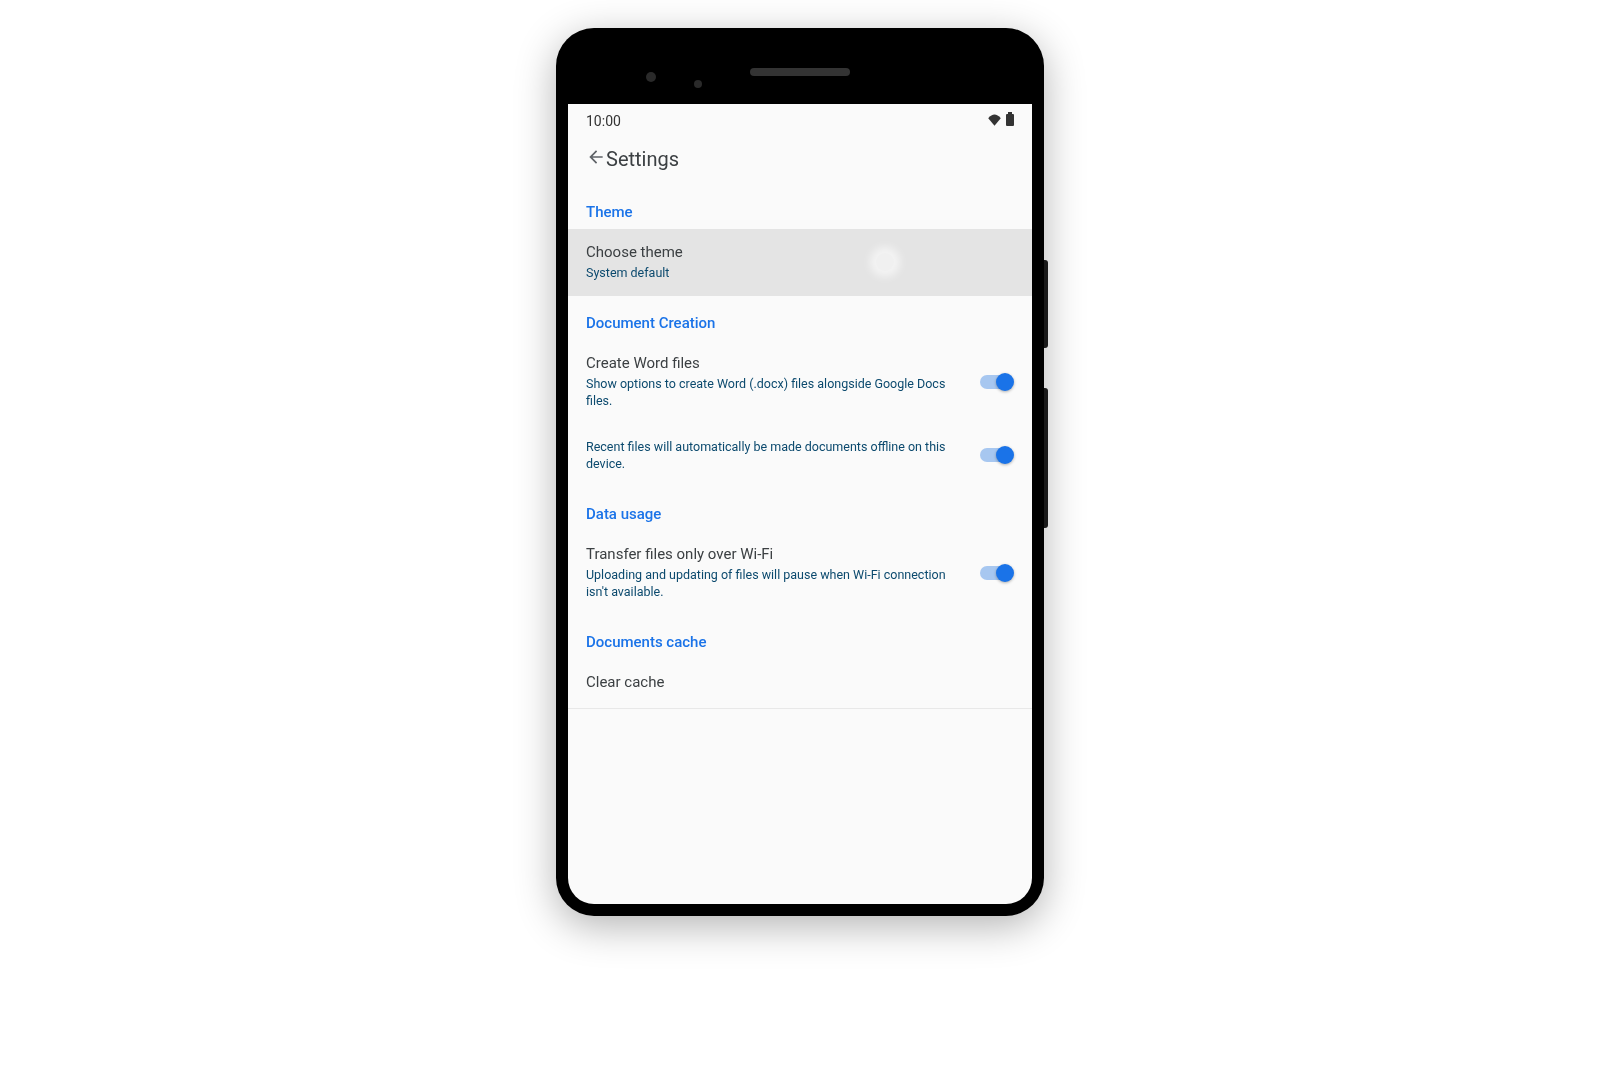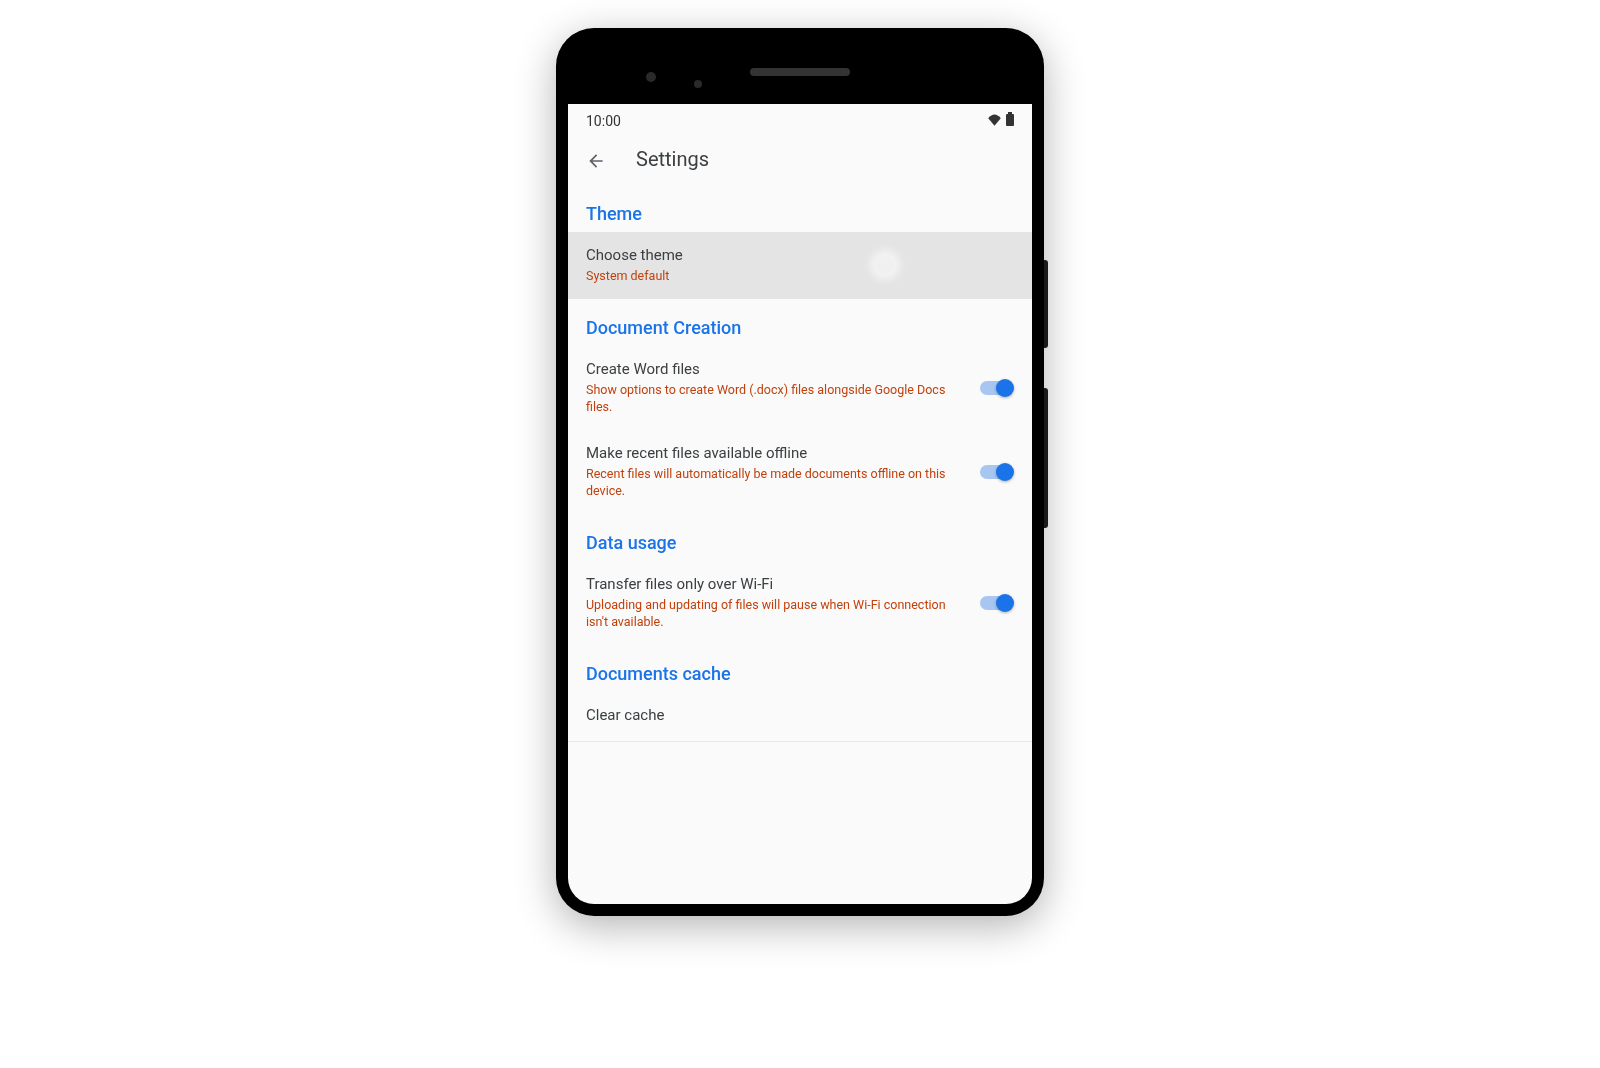--- a/index.html
+++ b/index.html
@@ -102,23 +102,22 @@
     }
     
     .status-icons {
       display: flex;
       gap: 4px;
       align-items: center;
     }
     
     .app-bar {
       display: flex;
-      align-items: flex-end;
+      align-items: flex-start;
       padding: 14px 18px;
-      gap: 30px;
       background: #fafafa;
     }
     
     .back-arrow {
       width: 20px;
       height: 20px;
       display: flex;
       align-items: center;
       justify-content: center;
       cursor: pointer;
@@ -129,21 +128,21 @@
       color: #3c4043;
       font-weight: 400;
     }
     
     .content {
       background: #fafafa;
     }
     
     .section-header {
       color: #1a73e8;
-      font-size: 18px;
+      font-size: 15px;
       font-weight: 500;
       padding: 18px 18px 8px;
     }
     
     .setting-row {
       display: flex;
       align-items: center;
       padding: 14px 18px;
       gap: 12px;
     }
@@ -157,21 +156,21 @@
     }
     
     .setting-title {
       font-size: 15px;
       color: #3c4043;
       margin-bottom: 3px;
     }
     
     .setting-subtitle {
       font-size: 12.5px;
-      color: #c2410c;
+      color: #0c4a6e;
       line-height: 1.4;
     }
     
     .ripple-dot {
       width: 18px;
       height: 18px;
       background: #f0f0f0;
       border-radius: 50%;
       margin-right: 120px;
       box-shadow: 0 0 8px 6px rgba(255,255,255,0.6);
@@ -273,21 +272,20 @@
         </div>
         <div class="switch">
           <div class="switch-track"></div>
           <div class="switch-thumb"></div>
         </div>
       </div>
 
 
       <div class="setting-row">
         <div class="setting-text">
-          <div class="setting-title">Make recent files available offline</div>
           <div class="setting-subtitle">Recent files will automatically be made documents offline on this device.</div>
         </div>
         <div class="switch">
           <div class="switch-track"></div>
           <div class="switch-thumb"></div>
         </div>
       </div>
 
       <div class="section-header">Data usage</div>
 

